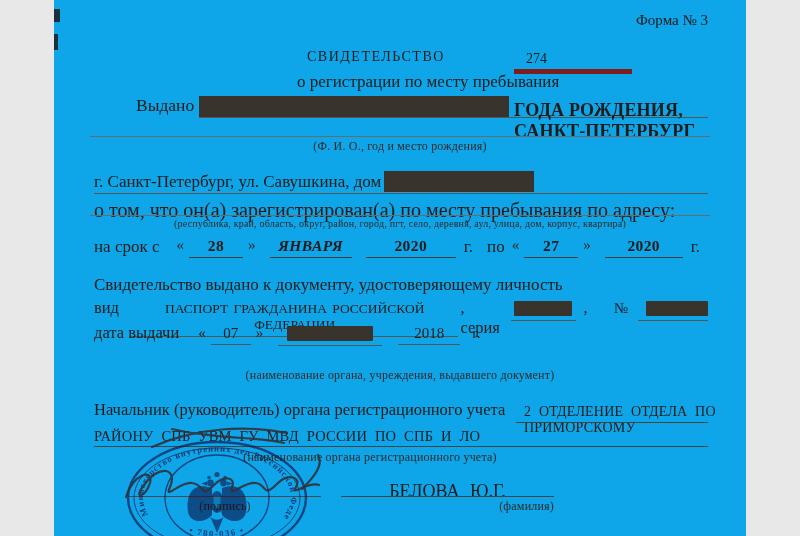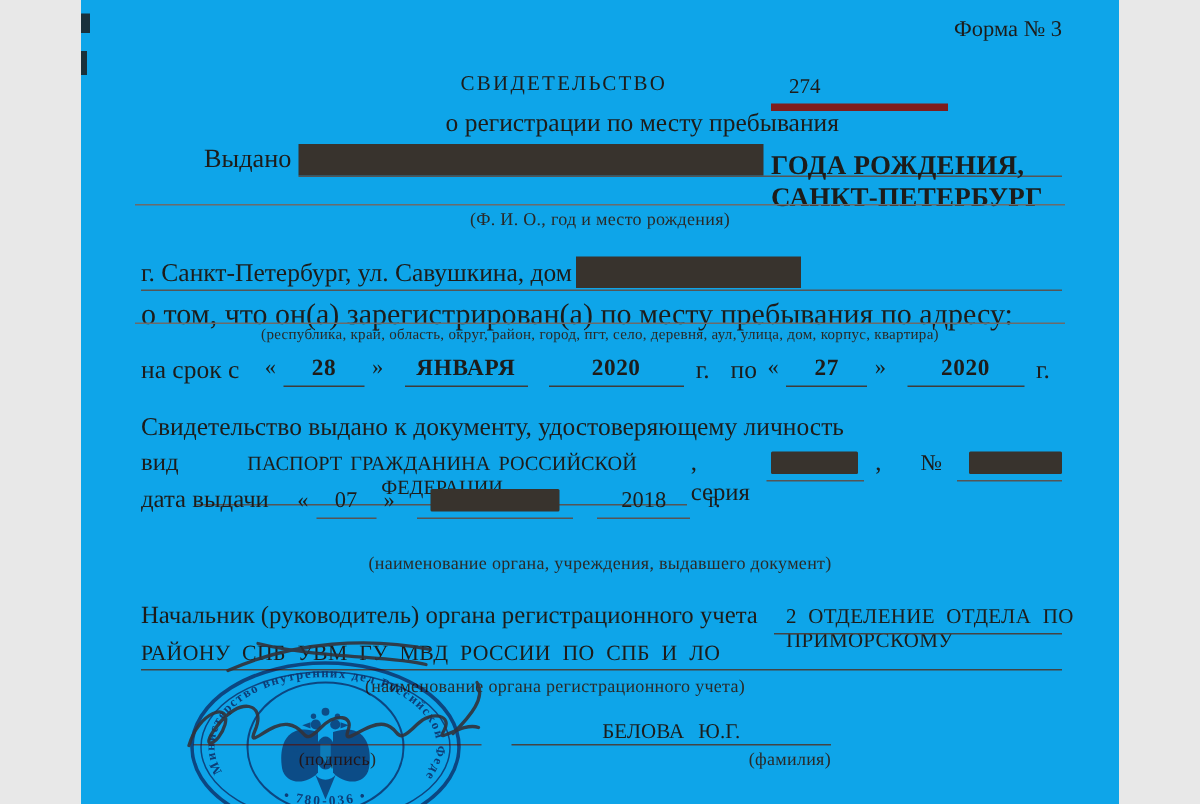--- a/index.html
+++ b/index.html
@@ -74,21 +74,21 @@
   .auth-label{left:40px;top:400px;font-size:16.5px;}
   .auth-v1{left:470px;top:404px;font-size:14px;word-spacing:4px;letter-spacing:.2px;}
   .auth-line1{left:462px;right:38px;top:422px;border-bottom:1.2px solid #444;}
   .auth-v2{left:40px;top:428px;font-size:14.5px;word-spacing:4px;letter-spacing:.2px;}
   .auth-line2{left:40px;right:38px;top:446px;border-bottom:1.2px solid #444;}
   .auth-cap{left:0;right:60px;top:450px;text-align:center;}
 
   
   .sig-line{left:75px;width:192px;top:496px;border-bottom:1.2px solid #4a4a52;}
   .sig-cap{left:75px;width:192px;top:499px;text-align:center;}
-  .fam-name{left:287px;width:213px;top:481px;text-align:center;font-size:14px;word-spacing:6px;}
+  .fam-name{left:287px;width:213px;top:481px;text-align:center;font-size:18px;word-spacing:6px;}
   .fam-line{left:287px;width:213px;top:496px;border-bottom:1.2px solid #444;}
   .fam-cap{left:287px;width:213px;top:499px;text-align:right;}
 
   .stamp-svg{left:55px;top:438px;mix-blend-mode:multiply;filter:blur(.35px);}
   .sign-svg{left:58px;top:415px;}
   .scan-mark{left:0;background:#1c1c1c;position:absolute;opacity:.85;}
   .m1{top:9px;width:6px;height:13px;}
   .m2{top:34px;width:4px;height:16px;}
 </style>
 </head>
@@ -117,21 +117,21 @@
   <div class="addr-redact"></div>
   <div class="abs addr-line"></div>
   <div class="abs rule addr-rule"></div>
   <div class="abs cap addr-cap">(республика, край, область, округ, район, город, пгт, село, деревня, аул, улица, дом, корпус, квартира)</div>
 
   <div class="abs period">
     <span style="margin-right:12px;">на срок с</span>
     <span class="q">«</span>
     <span class="slot d-slot bval">28</span>
     <span class="q" style="margin-right:14px;">»</span>
-    <span class="slot m-slot bval" style="margin-right:14px;">ЯНВАРЯ</span>
+    <span class="slot m-slot bval" style="margin-right:14px;font-style:italic;">ЯНВАРЯ</span>
     <span class="slot y-slot bval">2020</span>
     <span class="gsfx">г.</span>
     <span class="po">по</span>
     <span class="q">«</span>
     <span class="slot d-slot bval">27</span>
     <span class="q" style="margin-right:14px;">»</span>
     <span class="slot bval" style="width:78px;">2020</span>
     <span class="gsfx">г.</span>
   </div>
 

